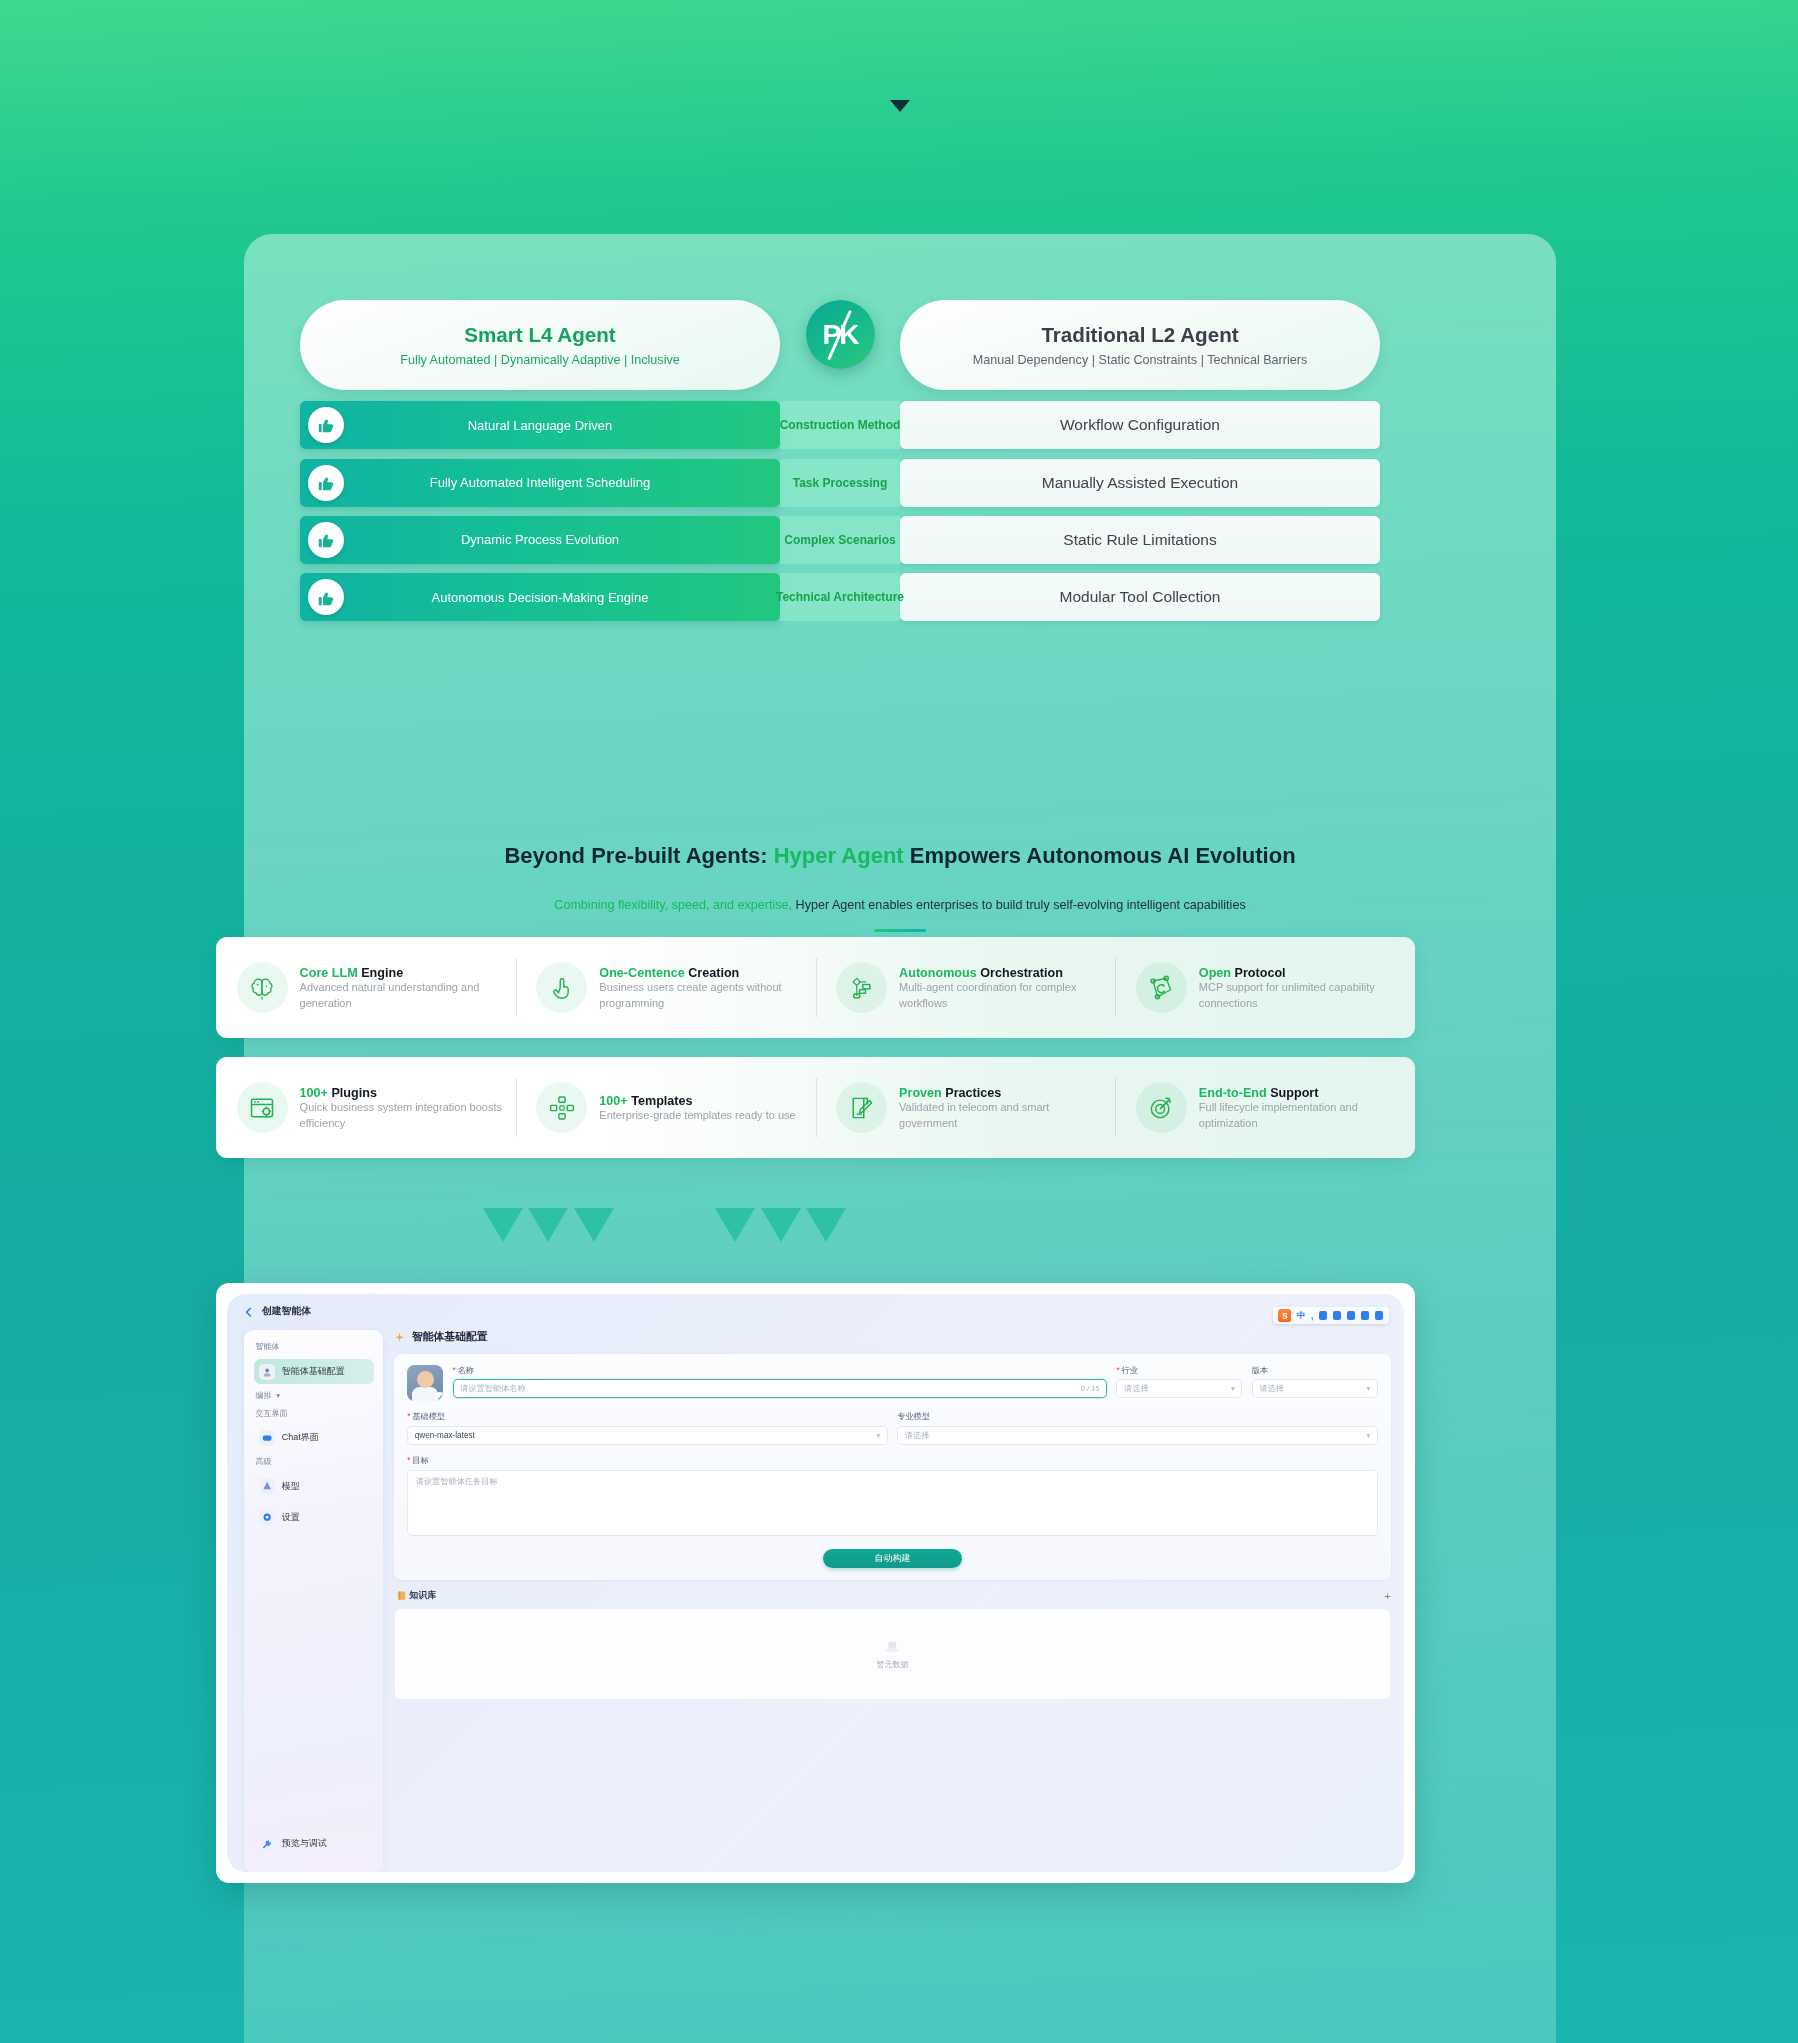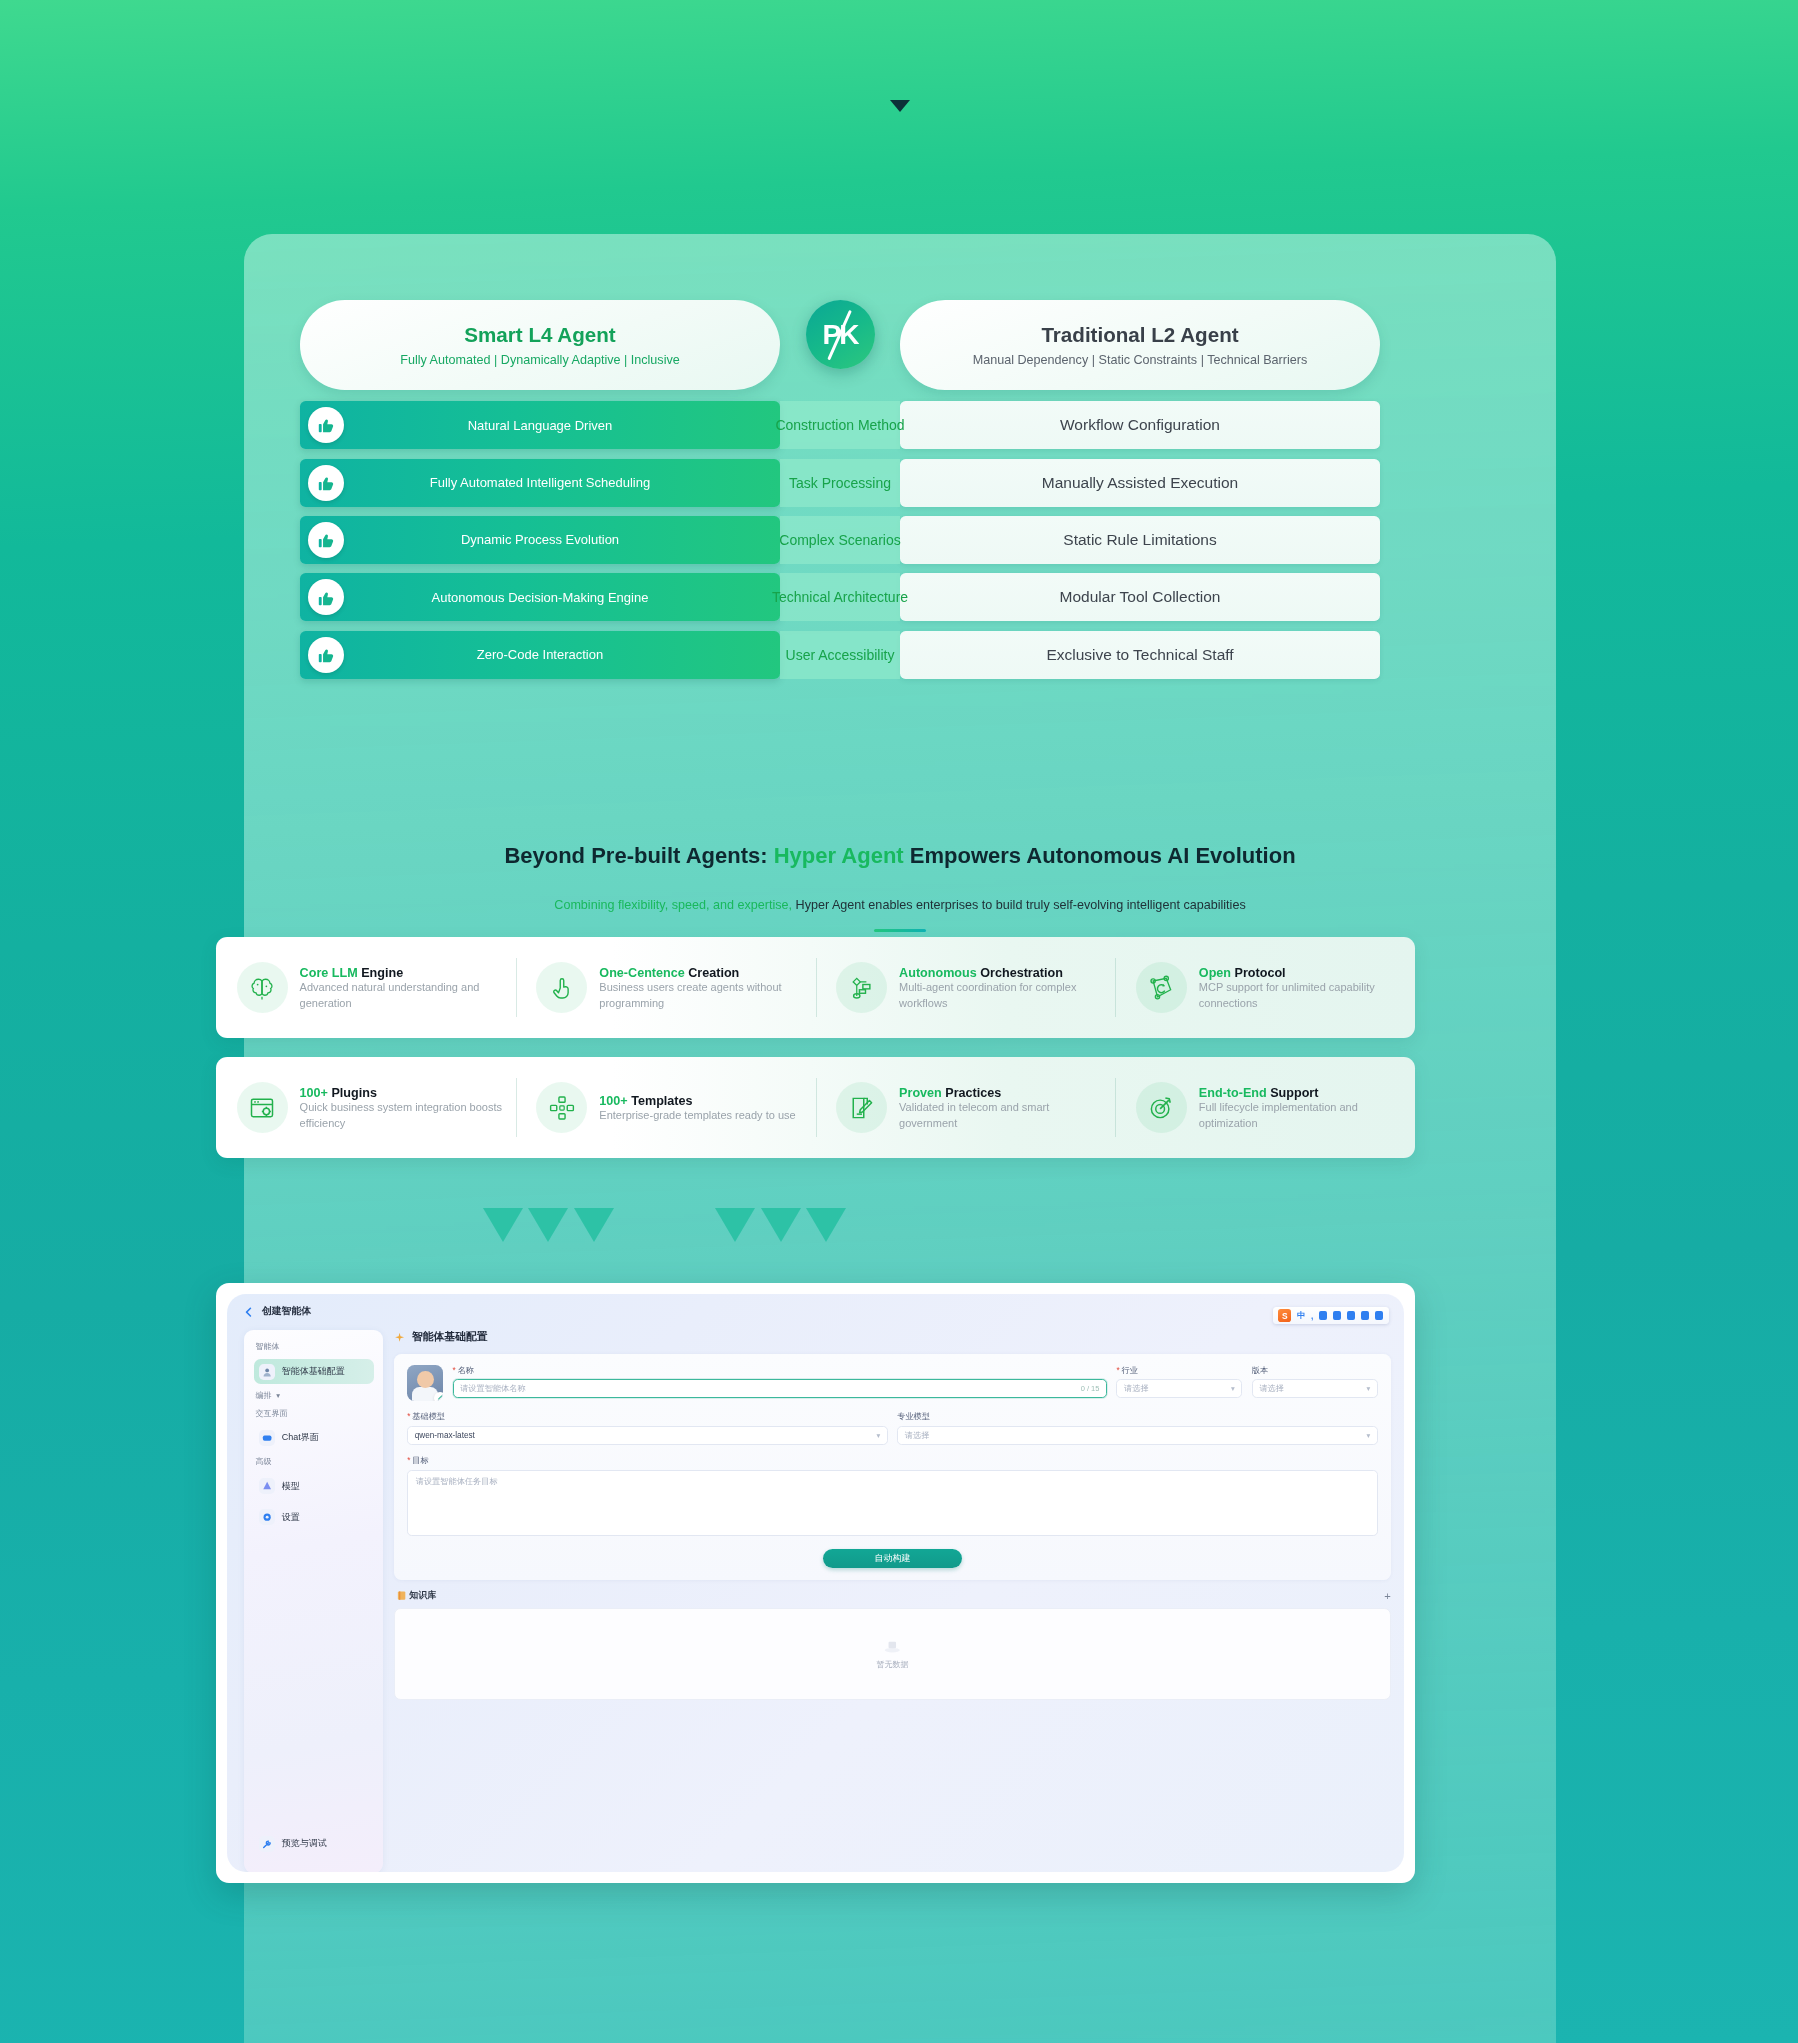--- a/index.html
+++ b/index.html
@@ -82,21 +82,21 @@
     display:flex; align-items:center; justify-content:center;
     box-shadow: 0 1.9px 4.7px rgba(0,0,0,0.12);
   }
   .thumb svg { width:19.7px; height:19.7px; display:block; }
 
   .rowM {
     width: 120px; display:flex; align-items:center; justify-content:center;
     background: rgba(150,237,205,0.60);
     position: relative;
   }
-  .rowM-label { color:#17a34a; font-size:14px; white-space:nowrap; }
+  .rowM-label { color:#17a34a; font-size:12px; white-space:nowrap;font-weight:bold; }
 
   .rowR {
     width: 480px; border-radius: 5.6px;
     background: linear-gradient(180deg, #f2fbf8 0%, #eef9f5 100%);
     box-shadow: 0 1.9px 5.6px rgba(10,90,75,0.10);
     display:flex; align-items:center; justify-content:center;
   }
   .rowR-label { color:#3d444d; font-size:15.5px; }
 
   
@@ -337,37 +337,20 @@
                 <rect x="3.4" y="10.9" width="3.5" height="10.1" rx="1" fill="#0fb3a2"></rect>
               </svg>
             </span>
             <span class="rowL-label">Autonomous Decision-Making Engine</span>
           </div>
           <div class="rowM">
             <span class="rowM-label">Technical Architecture</span>
           </div>
           <div class="rowR">
             <span class="rowR-label">Modular Tool Collection</span>
-          </div>
-        </div>
-        <div class="cmp-row">
-          <div class="rowL">
-            <span class="thumb">
-              <svg viewBox="0 0 24 24">
-                <path d="M8.6 21h8.1c.9 0 1.7-.55 2-1.4l2.1-5.6a2 2 0 0 0-1.9-2.7h-5.1l.75-3.6a1.8 1.8 0 0 0-1.76-2.2c-.6 0-1.15.33-1.45.85L8.6 11.2z" fill="#15b58f"></path>
-                <rect x="3.4" y="10.9" width="3.5" height="10.1" rx="1" fill="#0fb3a2"></rect>
-              </svg>
-            </span>
-            <span class="rowL-label">Zero-Code Interaction</span>
-          </div>
-          <div class="rowM">
-            <span class="rowM-label">User Accessibility</span>
-          </div>
-          <div class="rowR">
-            <span class="rowR-label">Exclusive to Technical Staff</span>
           </div>
         </div>
       </div>
   </div>
 
   <div class="sec">
     <div class="sec-title">
       <span>Beyond Pre-built Agents: </span><span class="hl">Hyper Agent</span><span> Empowers Autonomous AI Evolution</span>
     </div>
     <div class="sec-sub">

